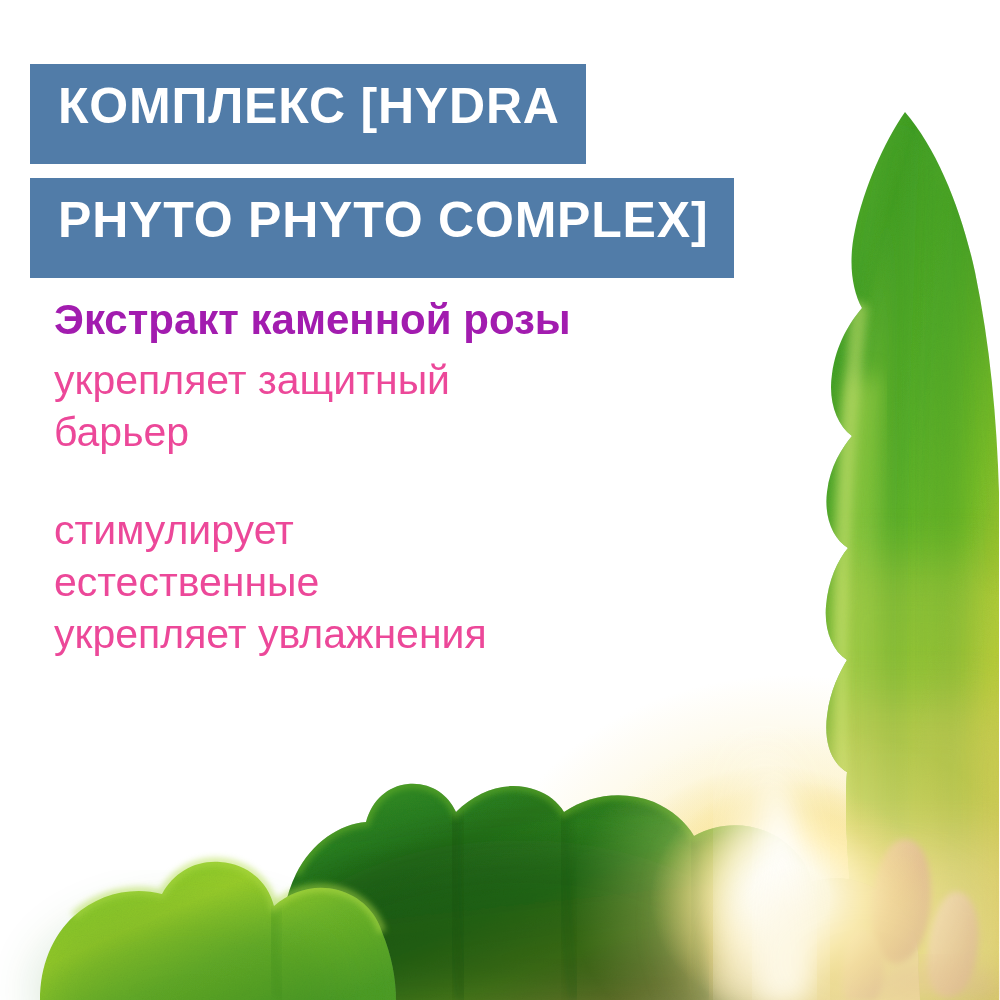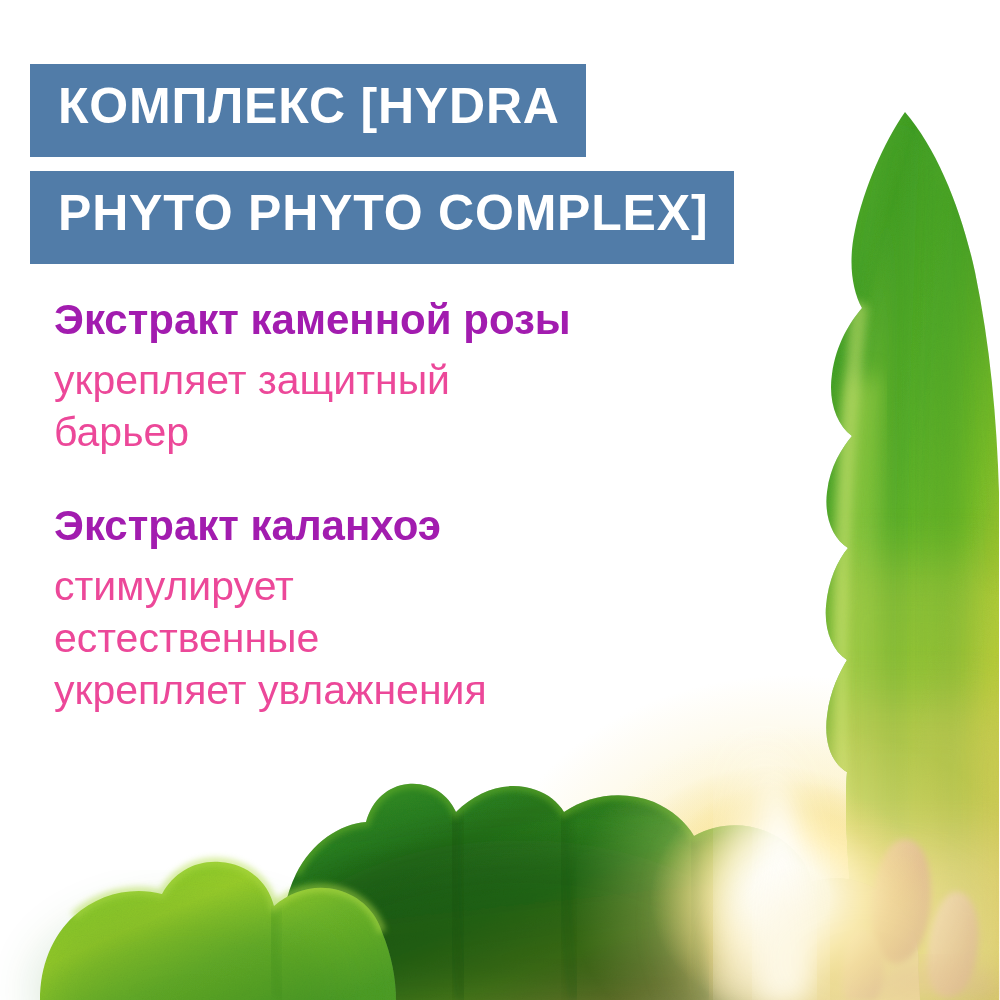--- a/index.html
+++ b/index.html
@@ -50,21 +50,21 @@
   .banner-line {
     display: block;
     width: max-content;
     max-width: 960px;
     color: #ffffff;
     background: #517CA8;
     font-weight: 700;
     font-size: 50px;
     line-height: 84px;
     letter-spacing: 0.8px;
-    padding: 0 26px 9px 28px;
+    padding: 0 26px 16px 28px;
     margin-left: 30px;
     white-space: nowrap;
     box-sizing: border-box;
   }
   .banner-line + .banner-line {
     margin-top: 14px;
   }
 
   
   .ingredient {
@@ -373,21 +373,20 @@
       <span class="banner-line">PHYTO PHYTO COMPLEX]</span>
     </div>
 
     <div class="ingredient" id="ingredient-0">
       <span class="ingredient-title">Экстракт каменной розы</span>
       <span class="ingredient-desc">укрепляет защитный
 барьер</span>
     </div>
 
     <div class="ingredient" id="ingredient-1">
-      <span class="ingredient-title">Экстракт каланхоэ</span>
       <span class="ingredient-desc">стимулирует
 естественные
 укрепляет увлажнения</span>
     </div>
 
   </div>
 
 </div>
 
 </body></html>

